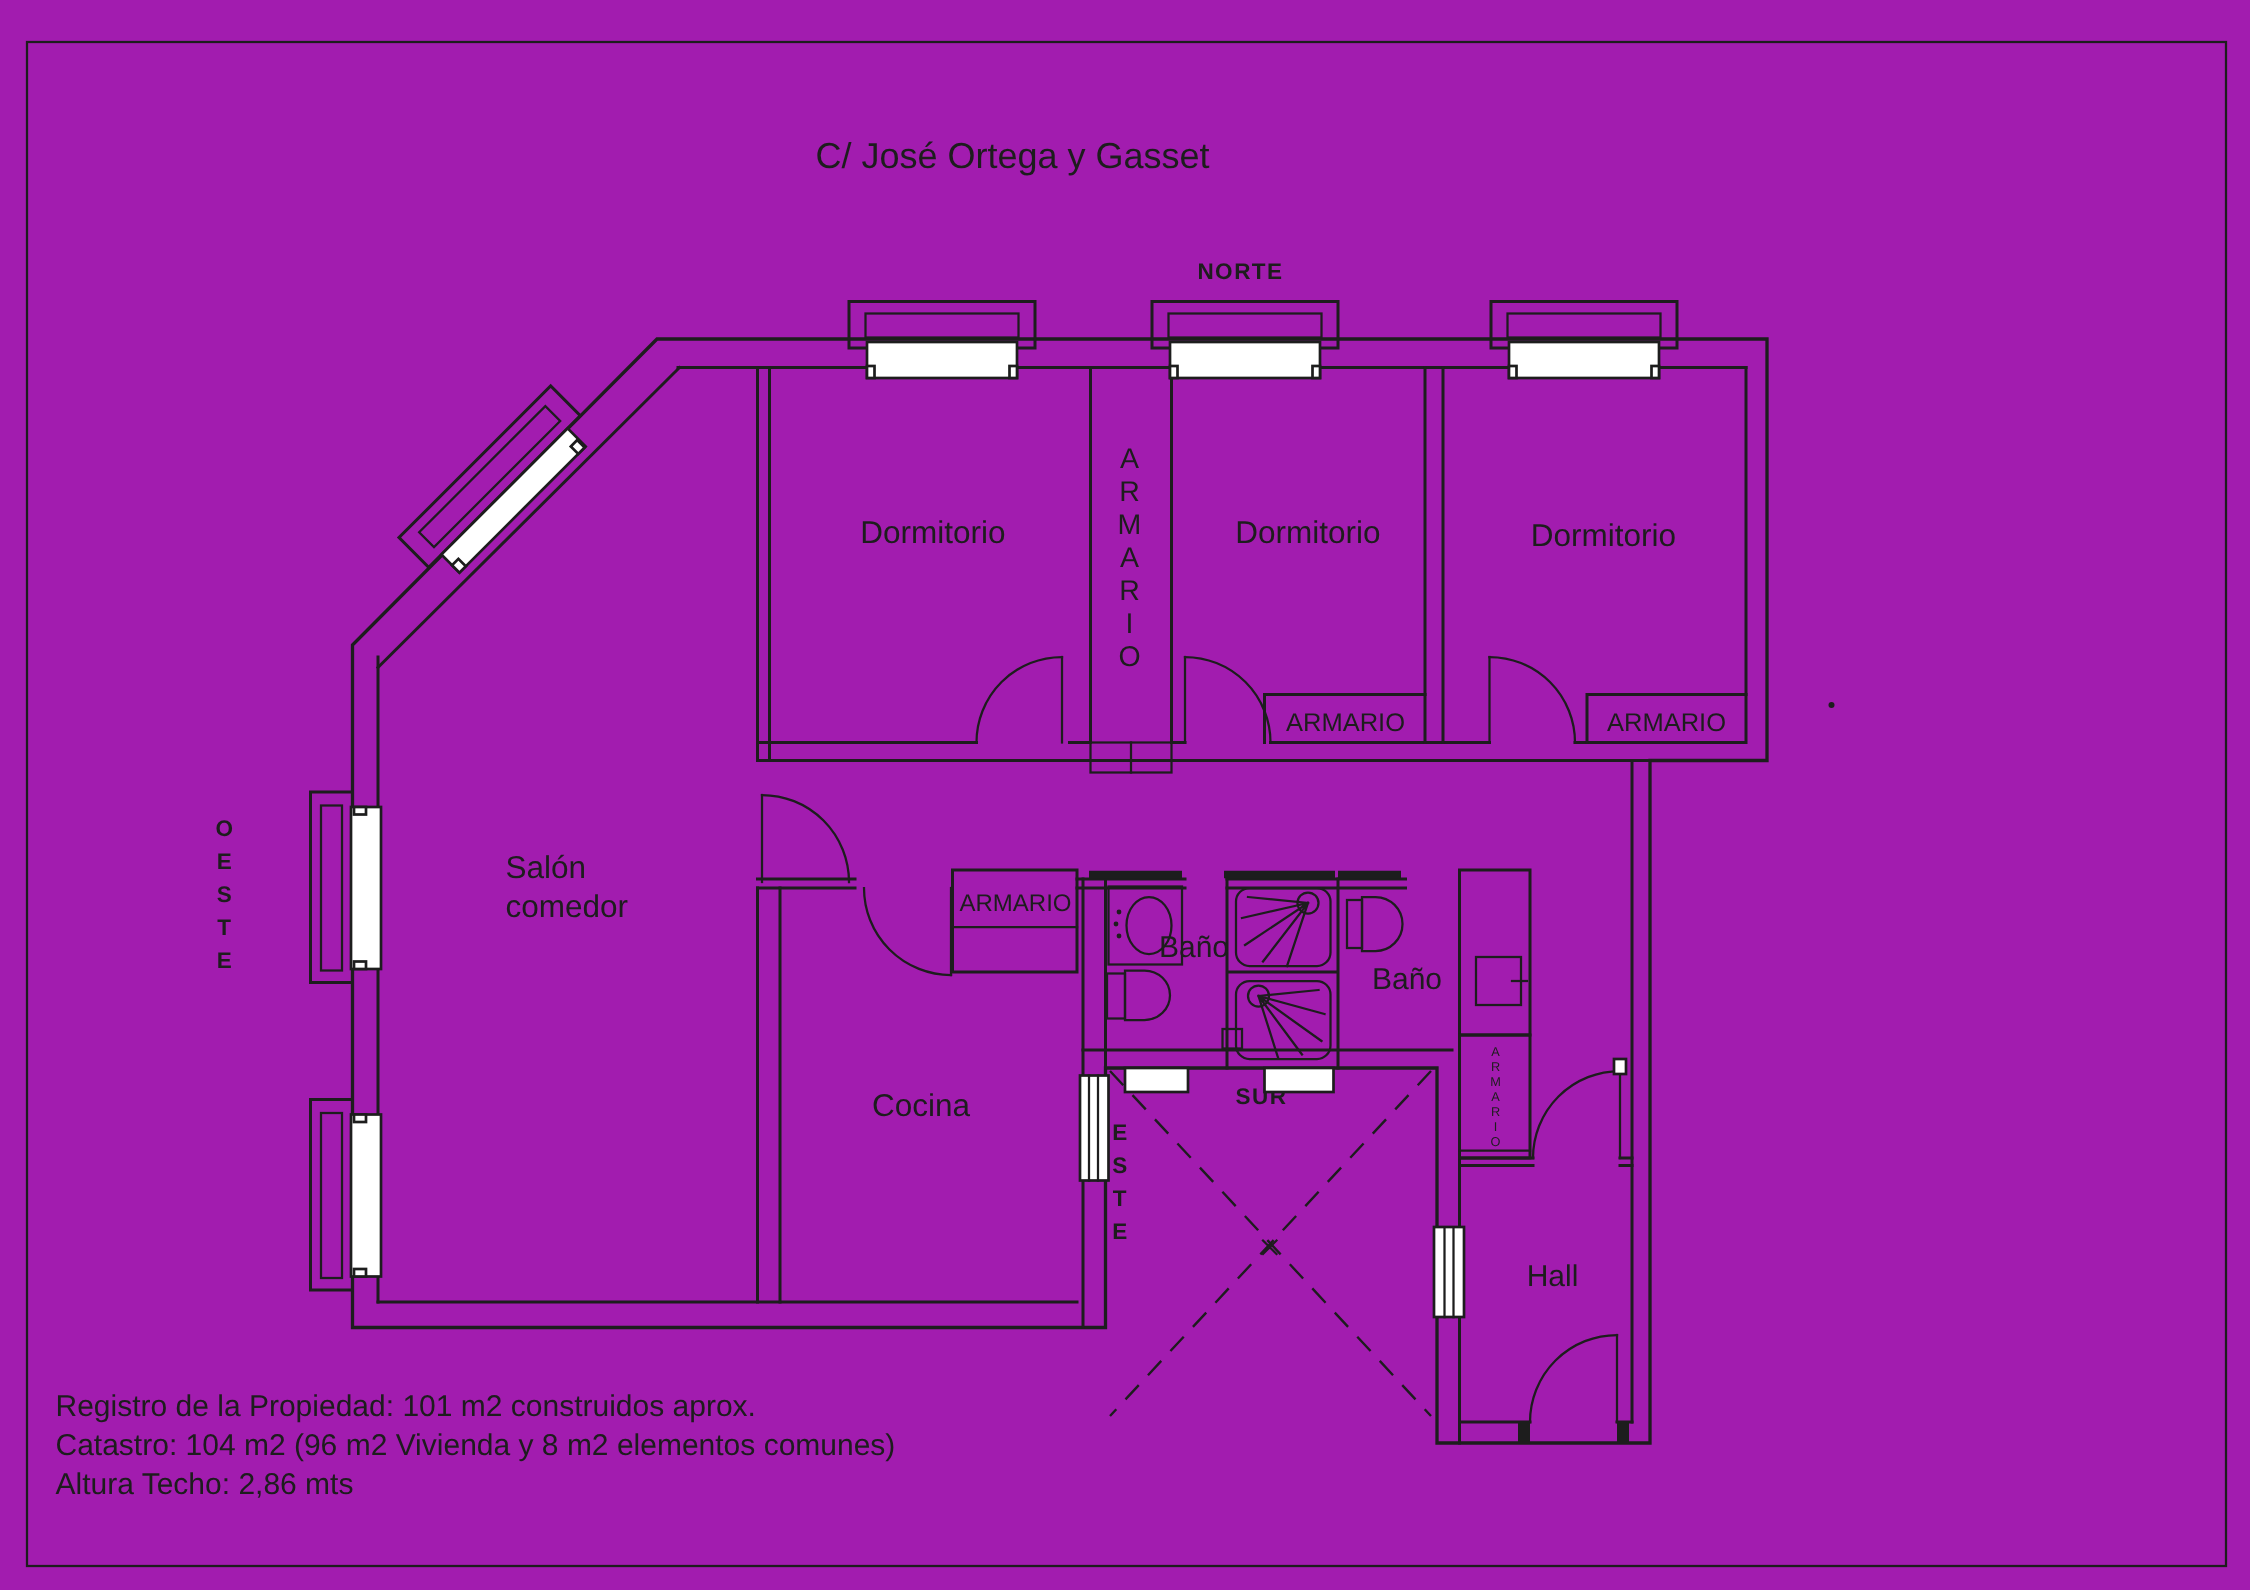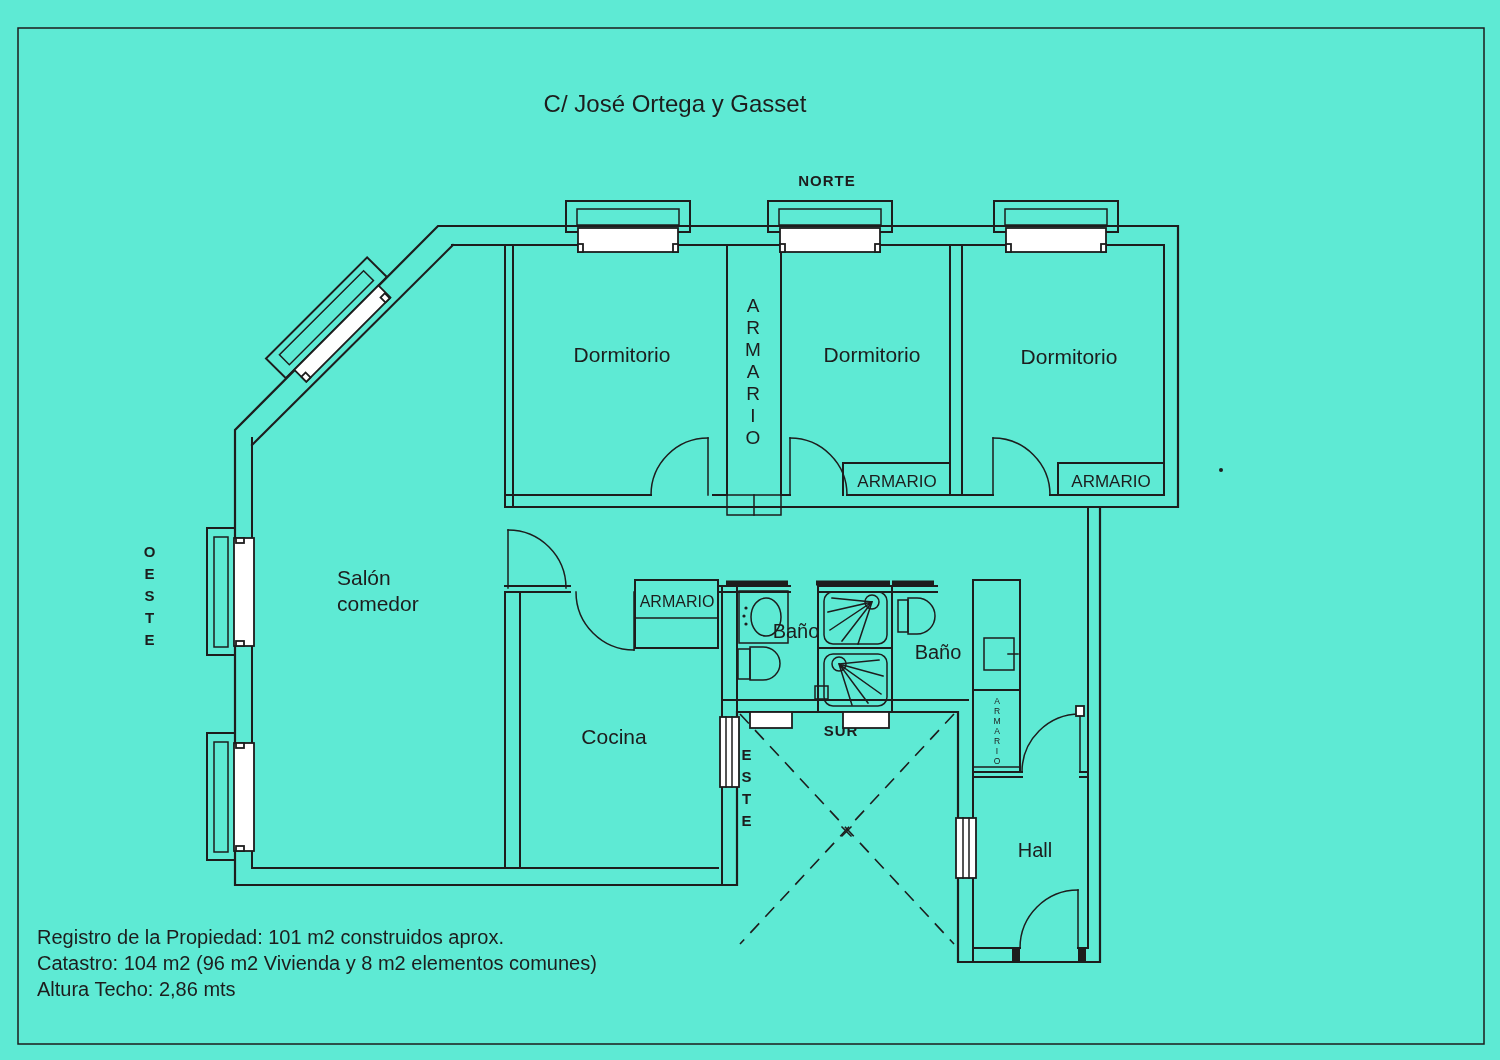--- a/index.html
+++ b/index.html
@@ -1,16 +1,16 @@
 <!DOCTYPE html>
 <html><head>
 <meta charset="utf-8">
 <style>
   html,body{margin:0;padding:0;background:#fff;}
-  #stage{position:relative;width:1500px;height:1060px;background:#5eead4;font-family:"Liberation Sans",sans-serif;}
+  #stage{position:relative;width:1500px;height:1060px;background:#a21caf;font-family:"Liberation Sans",sans-serif;}
   svg{position:absolute;left:0;top:0;}
   .ln{fill:none;stroke:#1d1d1d;stroke-width:2;stroke-linecap:square;}
   .ln15{fill:none;stroke:#1d1d1d;stroke-width:1.5;stroke-linecap:square;}
   .ln22{fill:none;stroke:#1d1d1d;stroke-width:2.2;stroke-linejoin:miter;}
   .thick{fill:none;stroke:#1d1d1d;stroke-width:5;}
   .wht{fill:#ffffff;stroke:#1d1d1d;stroke-width:1.8;}
   .blk{fill:#1d1d1d;stroke:none;}
   .dash{fill:none;stroke:#1d1d1d;stroke-width:1.6;stroke-dasharray:13 9;}
   text{fill:#1d1d1d;}
   .t-title{font-size:24px;}

